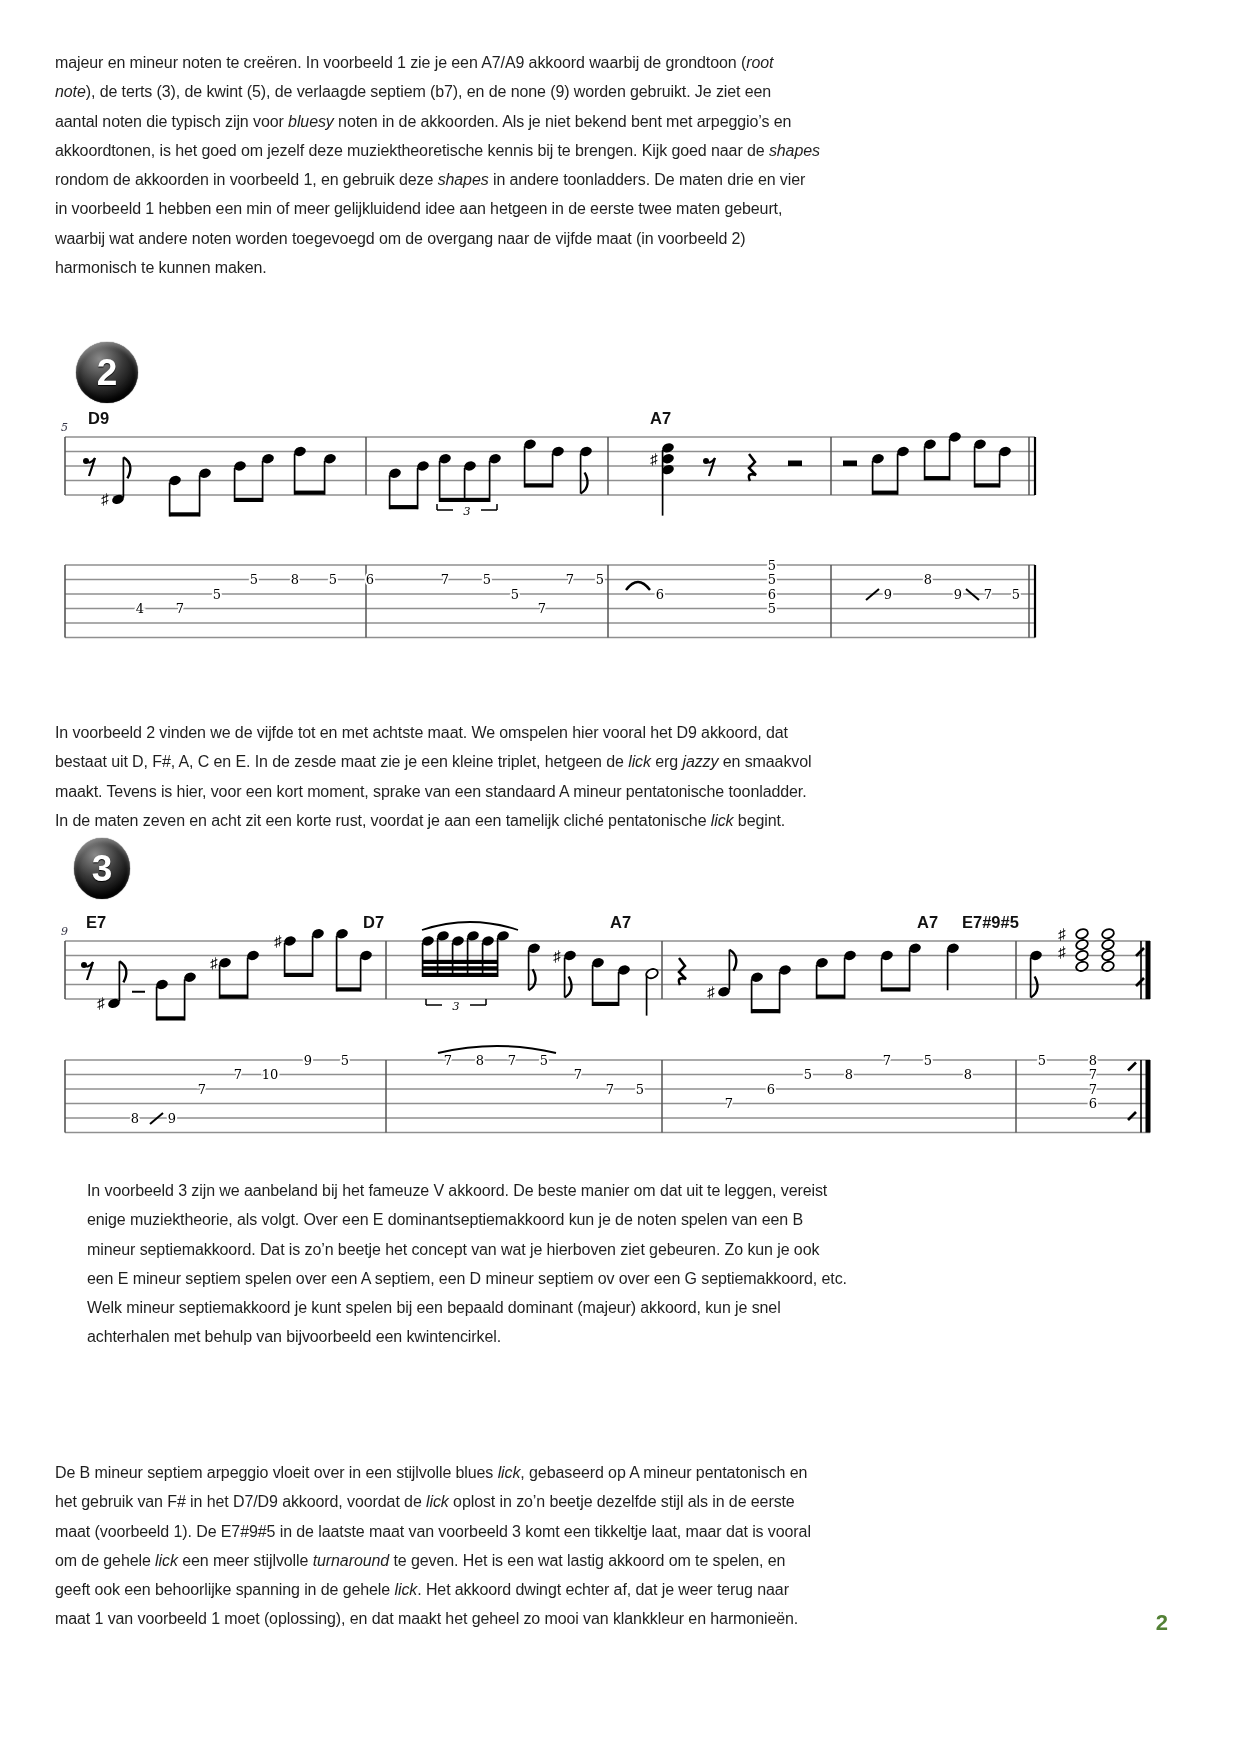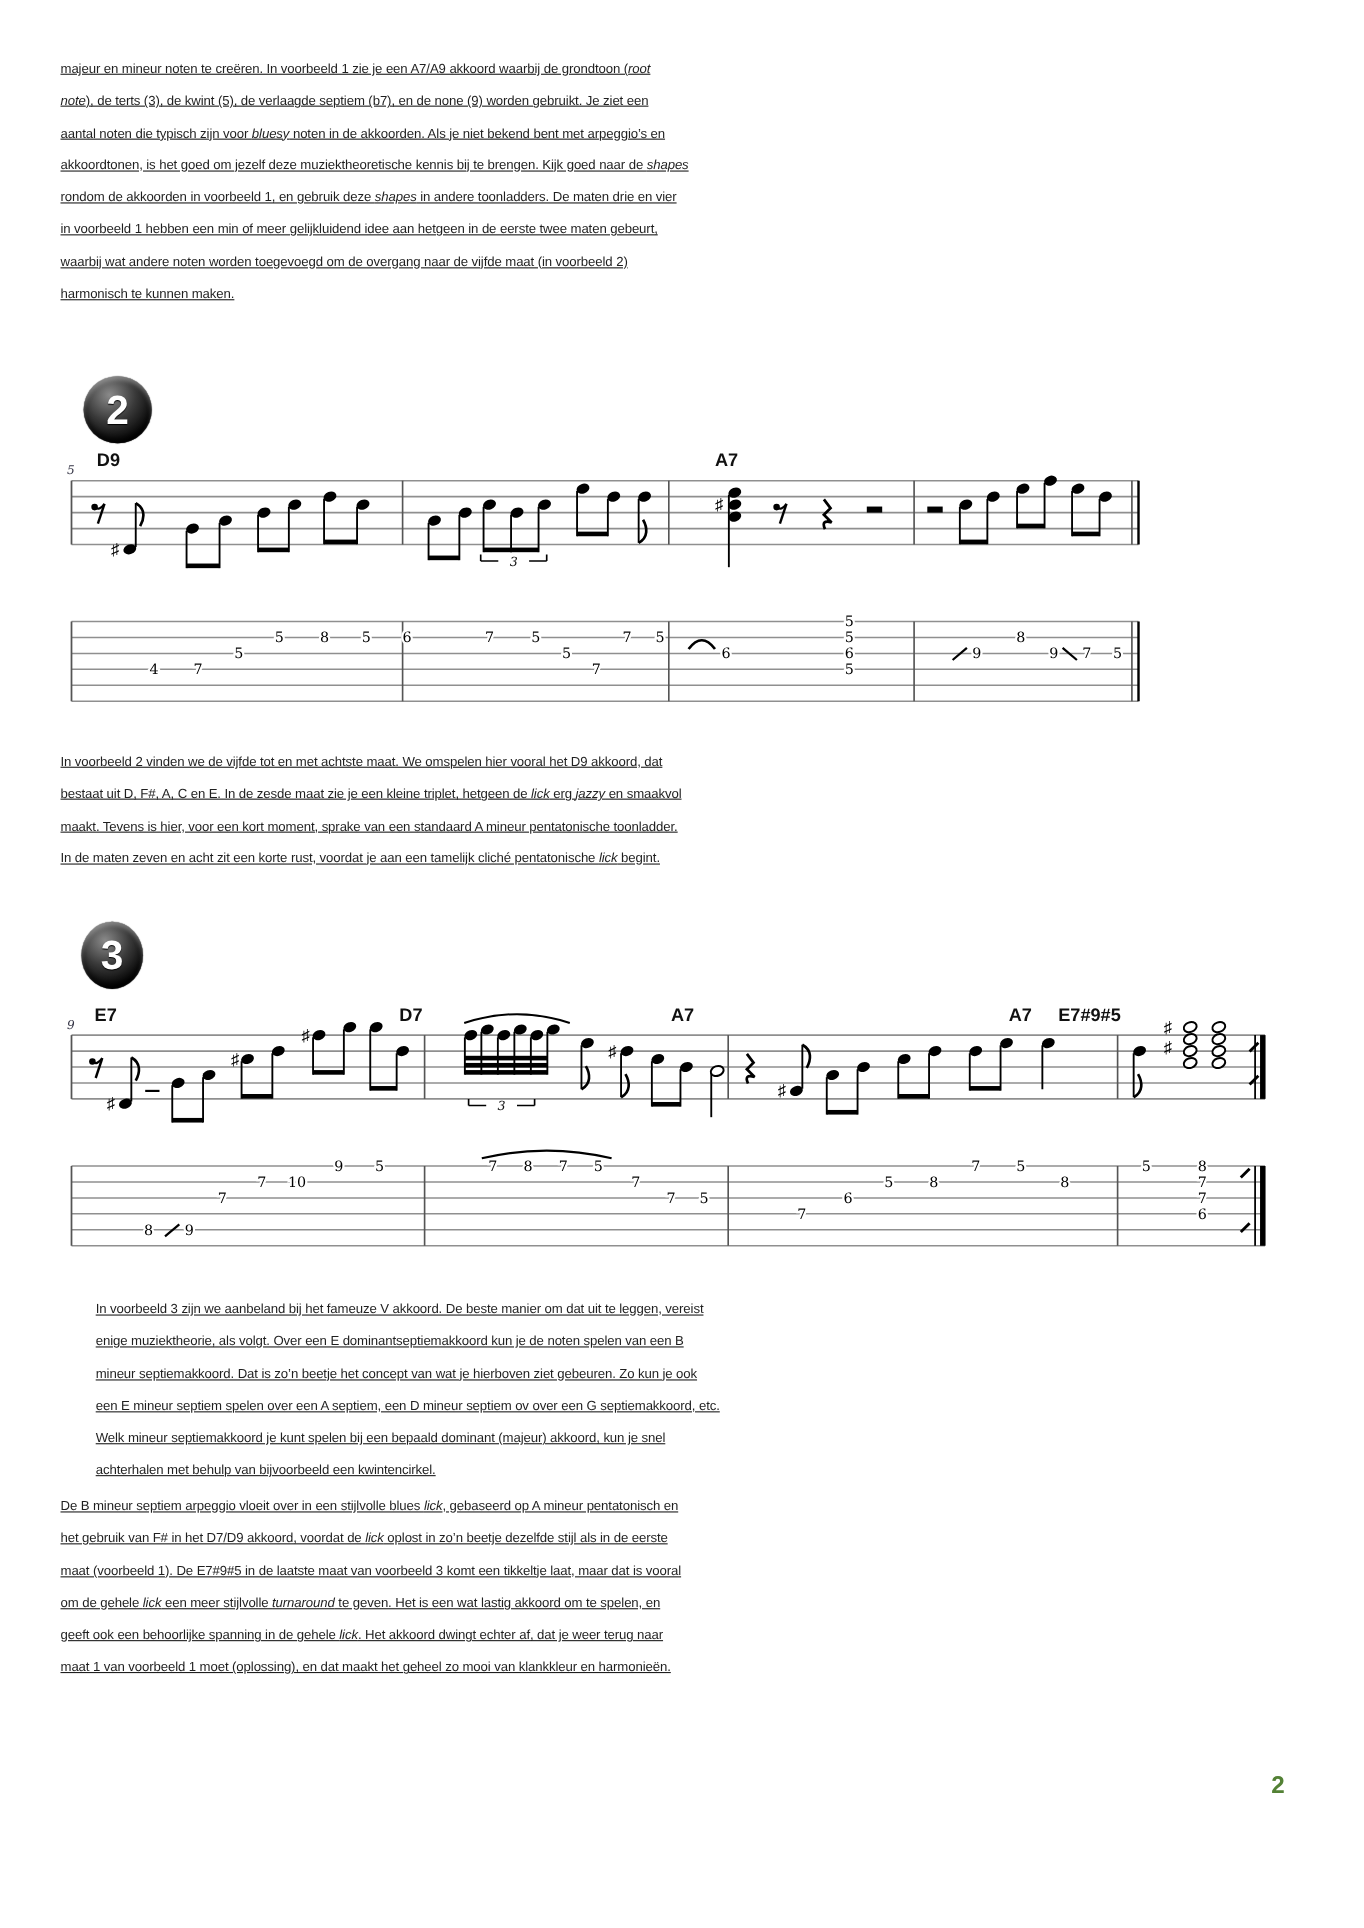--- a/index.html
+++ b/index.html
@@ -1,21 +1,21 @@
 <!DOCTYPE html>
 <html><head>
 <meta charset="utf-8">
 <style>
   html,body{margin:0;padding:0;background:#fff;}
   .page{position:relative;width:1240px;height:1753px;background:#fff;overflow:hidden;
         font-family:"Liberation Sans",sans-serif;color:#1f1f1f;}
-  .para{position:absolute;left:55px;width:1140px;font-size:12px;line-height:29.3px;
-        letter-spacing:-0.1px;text-decoration:underline;}
+  .para{position:absolute;left:55px;width:1140px;font-size:16px;line-height:29.3px;
+        letter-spacing:-0.1px;}
   .para i{font-style:italic;}
-  #p1{top:48px;} #p2{top:678px;} #p3{top:1176px;margin-left:32px;} #p4{top:1355px;}
+  #p1{top:48px;} #p2{top:718px;} #p3{top:1176px;margin-left:32px;} #p4{top:1458px;}
   .badge{position:absolute;border-radius:50%;color:#fff;display:flex;align-items:center;
          justify-content:center;font-weight:bold;font-size:37px;
          background:radial-gradient(circle at 38% 28%, #8a8a8a 0%, #3a3a3a 40%, #000 78%);
          box-shadow:inset 0 3px 4px rgba(255,255,255,.35), inset 0 -4px 6px rgba(0,0,0,.7), 0 0 1px #000;
          text-shadow:0 1px 1px #000;}
   #badge2{left:76px;top:342px;width:62px;height:61px;}
   #badge3{left:74px;top:838px;width:56px;height:61px;}
   svg.music{position:absolute;left:50px;}
   #ex2{top:360px;} #ex3{top:830px;}
   .pagenum{position:absolute;left:1128px;top:1610px;width:40px;text-align:right;

